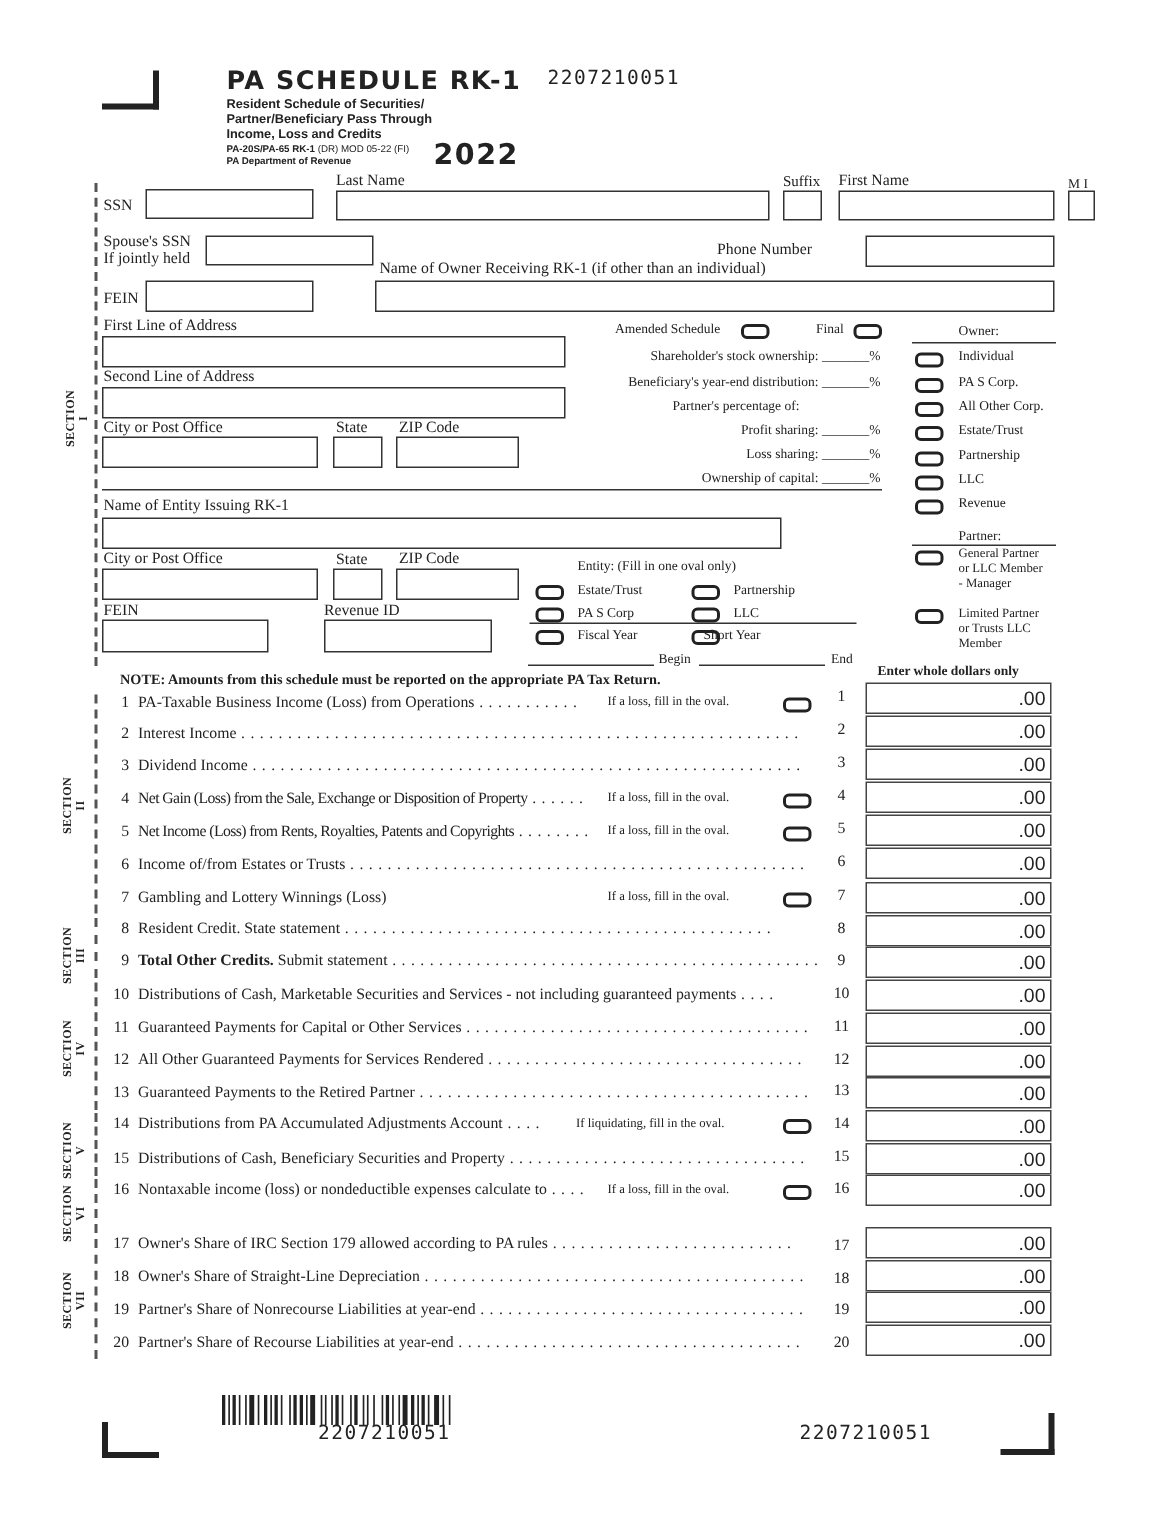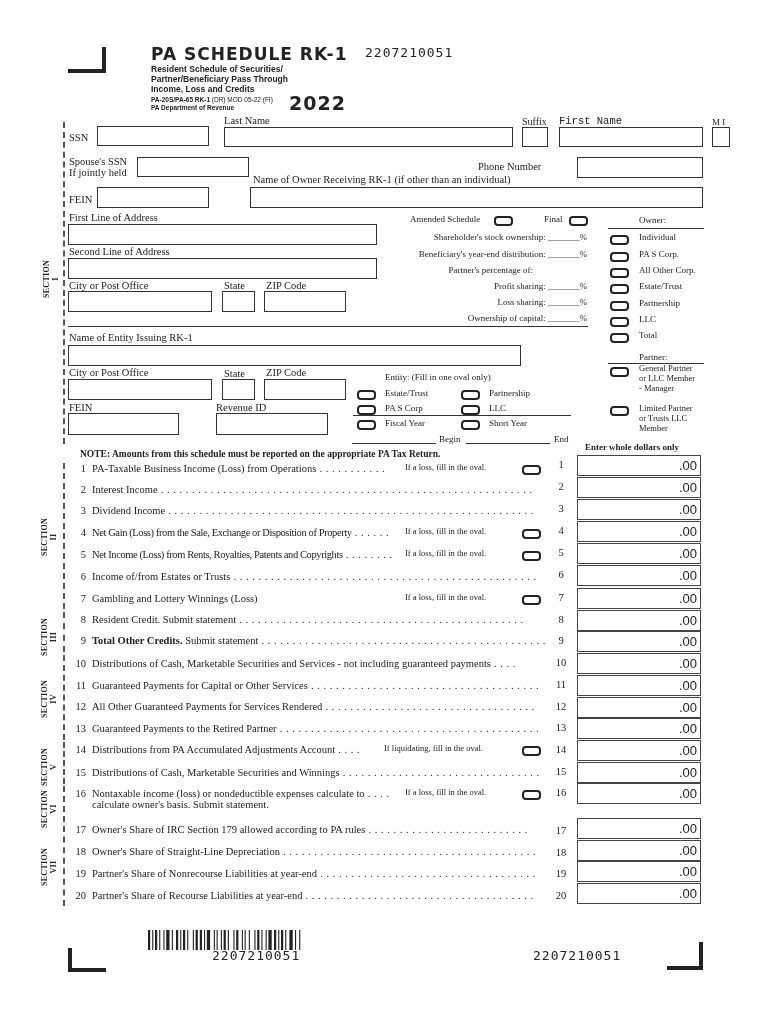--- a/index.html
+++ b/index.html
@@ -42,21 +42,21 @@
 <div class="abs" style="left:289px;top:92px;font-family:'DejaVu Sans',sans-serif;font-weight:bold;font-size:19px;letter-spacing:1px;">2022</div>
 
 <div class="vdash" style="left:63px;top:122px;height:322px;"></div>
 <div class="sect" style="left:26px;top:270px;width:50px;">
   <div>SECTION</div>
     <div>I</div>
 </div>
 
 <div class="lbl" style="left:224px;top:115px;">Last Name</div>
 <div class="lbl" style="left:522px;top:116px;font-size:10px;">Suffix</div>
-<div class="lbl" style="left:559px;top:115px;font-family:Liberation Mono, monospace;">First Name</div>
+<div class="lbl" style="left:559px;top:115px;">First Name</div>
 <div class="lbl" style="left:712px;top:117px;font-size:9px;">M I</div>
 
 <div class="lbl" style="left:69px;top:132px;">SSN</div>
 <div class="box" style="left:97px;top:126px;width:112px;height:20px;"></div>
 <div class="box" style="left:224px;top:127px;width:289px;height:20px;"></div>
 <div class="box" style="left:522px;top:127px;width:26px;height:20px;"></div>
 <div class="box" style="left:559px;top:127px;width:144px;height:20px;"></div>
 <div class="box" style="left:712px;top:127px;width:18px;height:20px;"></div>
 
 <div class="lbl" style="left:69px;top:156px;line-height:11px;">
@@ -103,21 +103,21 @@
     <div class="lbl sm" style="left: 639px; top: 249px;">PA S Corp.</div>
     <div class="oval" style="left: 610px; top: 268px;"></div>
     <div class="lbl sm" style="left: 639px; top: 265px;">All Other Corp.</div>
     <div class="oval" style="left: 610px; top: 284px;"></div>
     <div class="lbl sm" style="left: 639px; top: 281px;">Estate/Trust</div>
     <div class="oval" style="left: 610px; top: 301px;"></div>
     <div class="lbl sm" style="left: 639px; top: 298px;">Partnership</div>
     <div class="oval" style="left: 610px; top: 317px;"></div>
     <div class="lbl sm" style="left: 639px; top: 314px;">LLC</div>
     <div class="oval" style="left: 610px; top: 333px;"></div>
-    <div class="lbl sm" style="left: 639px; top: 330px;">Total</div>
+    <div class="lbl sm" style="left: 639px; top: 330px;">Revenue</div>
   </div>
 
 <div class="hline" style="left:68px;top:326px;width:520px;"></div>
 
 <div class="lbl" style="left:69px;top:332px;">Name of Entity Issuing RK-1</div>
 <div class="box" style="left:68px;top:345px;width:453px;height:21px;"></div>
 <div class="lbl" style="left:69px;top:367px;">City or Post Office</div>
 <div class="lbl" style="left:224px;top:368px;">State</div>
 <div class="lbl" style="left:266px;top:367px;">ZIP Code</div>
 <div class="box" style="left:68px;top:379px;width:144px;height:21px;"></div>
@@ -134,21 +134,21 @@
 <div class="oval" style="left:461px;top:390px;"></div>
 <div class="lbl sm" style="left:489px;top:388px;">Partnership</div>
 <div class="oval" style="left:357px;top:405px;"></div>
 <div class="lbl sm" style="left:385px;top:403px;">PA S Corp</div>
 <div class="oval" style="left:461px;top:405px;"></div>
 <div class="lbl sm" style="left:489px;top:403px;">LLC</div>
 <div class="hline" style="left:353px;top:415px;width:218px;"></div>
 <div class="oval" style="left:357px;top:420px;"></div>
 <div class="lbl sm" style="left:385px;top:418px;">Fiscal Year</div>
 <div class="oval" style="left:461px;top:420px;"></div>
-<div class="lbl sm" style="left:489px;top:418px;">Short Year</div>
+<div class="lbl sm" style="left:469px;top:418px;">Short Year</div>
 <div class="hline" style="left:352px;top:443px;width:84px;"></div>
 <div class="lbl sm" style="left:439px;top:434px;">Begin</div>
 <div class="hline" style="left:466px;top:443px;width:84px;"></div>
 <div class="lbl sm" style="left:554px;top:434px;">End</div>
 
 <div class="lbl sm" style="left:639px;top:352px;">Partner:</div>
 <div class="hline" style="left:608px;top:363px;width:96px;"></div>
 <div class="oval" style="left:610px;top:367px;"></div>
 <div class="lbl" style="left:639px;top:363px;font-size:8.5px;line-height:10px;">
   <div>General Partner</div>
@@ -219,21 +219,21 @@
     <div class="lnum" style="top: 547px;">5</div>
     <div class="amt" style="top: 543px;"><span></span><span>.00</span></div>
     <div class="line-row" style="top: 571px;"><span class="num">6</span><span>Income of/from Estates or Trusts</span><span class="dots" style="letter-spacing: 0.5px;"> . . . . . . . . . . . . . . . . . . . . . . . . . . . . . . . . . . . . . . . . . . . . . . . . .</span></div>
     <div class="lnum" style="top: 569px;">6</div>
     <div class="amt" style="top: 565px;"><span></span><span>.00</span></div>
     <div class="line-row" style="top: 593px;"><span class="num">7</span><span>Gambling and Lottery Winnings (Loss)</span><span class="dots" style="letter-spacing: 0.5px;"></span></div>
     <div class="loss" style="left: 405px; top: 592px;">If a loss, fill in the oval.</div>
     <div class="oval" style="left: 522px; top: 595px;"></div>
     <div class="lnum" style="top: 592px;">7</div>
     <div class="amt" style="top: 588px;"><span></span><span>.00</span></div>
-    <div class="line-row" style="top: 614px;"><span class="num">8</span><span>Resident Credit. Submit statement</span><span class="dots" style="letter-spacing: 0.5px;"> . . . . . . . . . . . . . . . . . . . . . . . . . . . . . . . . . . . . . . . . . . . . . .</span></div>
+    <div class="line-row" style="top: 614px;"><span class="num">8</span><span>Resident Credit. State statement</span><span class="dots" style="letter-spacing: 0.5px;"> . . . . . . . . . . . . . . . . . . . . . . . . . . . . . . . . . . . . . . . . . . . . . .</span></div>
     <div class="lnum" style="top: 614px;">8</div>
     <div class="amt" style="top: 610px;"><span></span><span>.00</span></div>
     <div class="line-row" style="top: 635px;"><span class="num">9</span><b>Total Other Credits.</b><span> Submit statement</span><span class="dots" style="letter-spacing: 0.5px;"> . . . . . . . . . . . . . . . . . . . . . . . . . . . . . . . . . . . . . . . . . . . . . .</span></div>
     <div class="lnum" style="top: 635px;">9</div>
     <div class="amt" style="top: 631px;"><span></span><span>.00</span></div>
     <div class="line-row" style="top: 658px;"><span class="num">10</span><span>Distributions of Cash, Marketable Securities and Services - not including guaranteed payments</span><span class="dots" style="letter-spacing: 0.5px;"> . . . .</span></div>
     <div class="lnum" style="top: 657px;">10</div>
     <div class="amt" style="top: 653px;"><span></span><span>.00</span></div>
     <div class="line-row" style="top: 680px;"><span class="num">11</span><span>Guaranteed Payments for Capital or Other Services</span><span class="dots" style="letter-spacing: 0.5px;"> . . . . . . . . . . . . . . . . . . . . . . . . . . . . . . . . . . . . .</span></div>
     <div class="lnum" style="top: 679px;">11</div>
@@ -242,24 +242,24 @@
     <div class="lnum" style="top: 701px;">12</div>
     <div class="amt" style="top: 697px;"><span></span><span>.00</span></div>
     <div class="line-row" style="top: 723px;"><span class="num">13</span><span>Guaranteed Payments to the Retired Partner</span><span class="dots" style="letter-spacing: 0.5px;"> . . . . . . . . . . . . . . . . . . . . . . . . . . . . . . . . . . . . . . . . . .</span></div>
     <div class="lnum" style="top: 722px;">13</div>
     <div class="amt" style="top: 718px;"><span></span><span>.00</span></div>
     <div class="line-row" style="top: 744px;"><span class="num">14</span><span>Distributions from PA Accumulated Adjustments Account</span><span class="dots" style="letter-spacing: 0.5px;"> . . . .</span></div>
     <div class="loss" style="left: 384px; top: 743px;">If liquidating, fill in the oval.</div>
     <div class="oval" style="left: 522px; top: 746px;"></div>
     <div class="lnum" style="top: 744px;">14</div>
     <div class="amt" style="top: 740px;"><span></span><span>.00</span></div>
-    <div class="line-row" style="top: 767px;"><span class="num">15</span><span>Distributions of Cash, Marketable Securities and Winnings</span><span class="dots" style="letter-spacing: 0.5px;"> . . . . . . . . . . . . . . . . . . . . . . . . . . . . . . . .</span></div>
+    <div class="line-row" style="top: 767px;"><span class="num">15</span><span>Distributions of Cash, Beneficiary Securities and Property</span><span class="dots" style="letter-spacing: 0.5px;"> . . . . . . . . . . . . . . . . . . . . . . . . . . . . . . . .</span></div>
     <div class="lnum" style="top: 766px;">15</div>
     <div class="amt" style="top: 762px;"><span></span><span>.00</span></div>
-    <div class="line-row" style="top: 788px;"><span class="num">16</span><span>Nontaxable income (loss) or nondeductible expenses calculate to</span><span class="dots" style="letter-spacing: 0.5px;"> . . . .</span><div style="padding-left: 20px;">calculate owner's basis. Submit statement.</div></div>
+    <div class="line-row" style="top: 788px;"><span class="num">16</span><span>Nontaxable income (loss) or nondeductible expenses calculate to</span><span class="dots" style="letter-spacing: 0.5px;"> . . . .</span></div>
     <div class="loss" style="left: 405px; top: 787px;">If a loss, fill in the oval.</div>
     <div class="oval" style="left: 522px; top: 790px;"></div>
     <div class="lnum" style="top: 787px;">16</div>
     <div class="amt" style="top: 783px;"><span></span><span>.00</span></div>
     <div class="line-row" style="top: 824px;"><span class="num">17</span><span>Owner's Share of IRC Section 179 allowed according to PA rules</span><span class="dots" style="letter-spacing: 0.5px;"> . . . . . . . . . . . . . . . . . . . . . . . . . .</span></div>
     <div class="lnum" style="top: 825px;">17</div>
     <div class="amt" style="top: 818px;"><span></span><span>.00</span></div>
     <div class="line-row" style="top: 846px;"><span class="num">18</span><span>Owner's Share of Straight-Line Depreciation</span><span class="dots" style="letter-spacing: 0.5px;"> . . . . . . . . . . . . . . . . . . . . . . . . . . . . . . . . . . . . . . . . .</span></div>
     <div class="lnum" style="top: 847px;">18</div>
     <div class="amt" style="top: 840px;"><span></span><span>.00</span></div>

